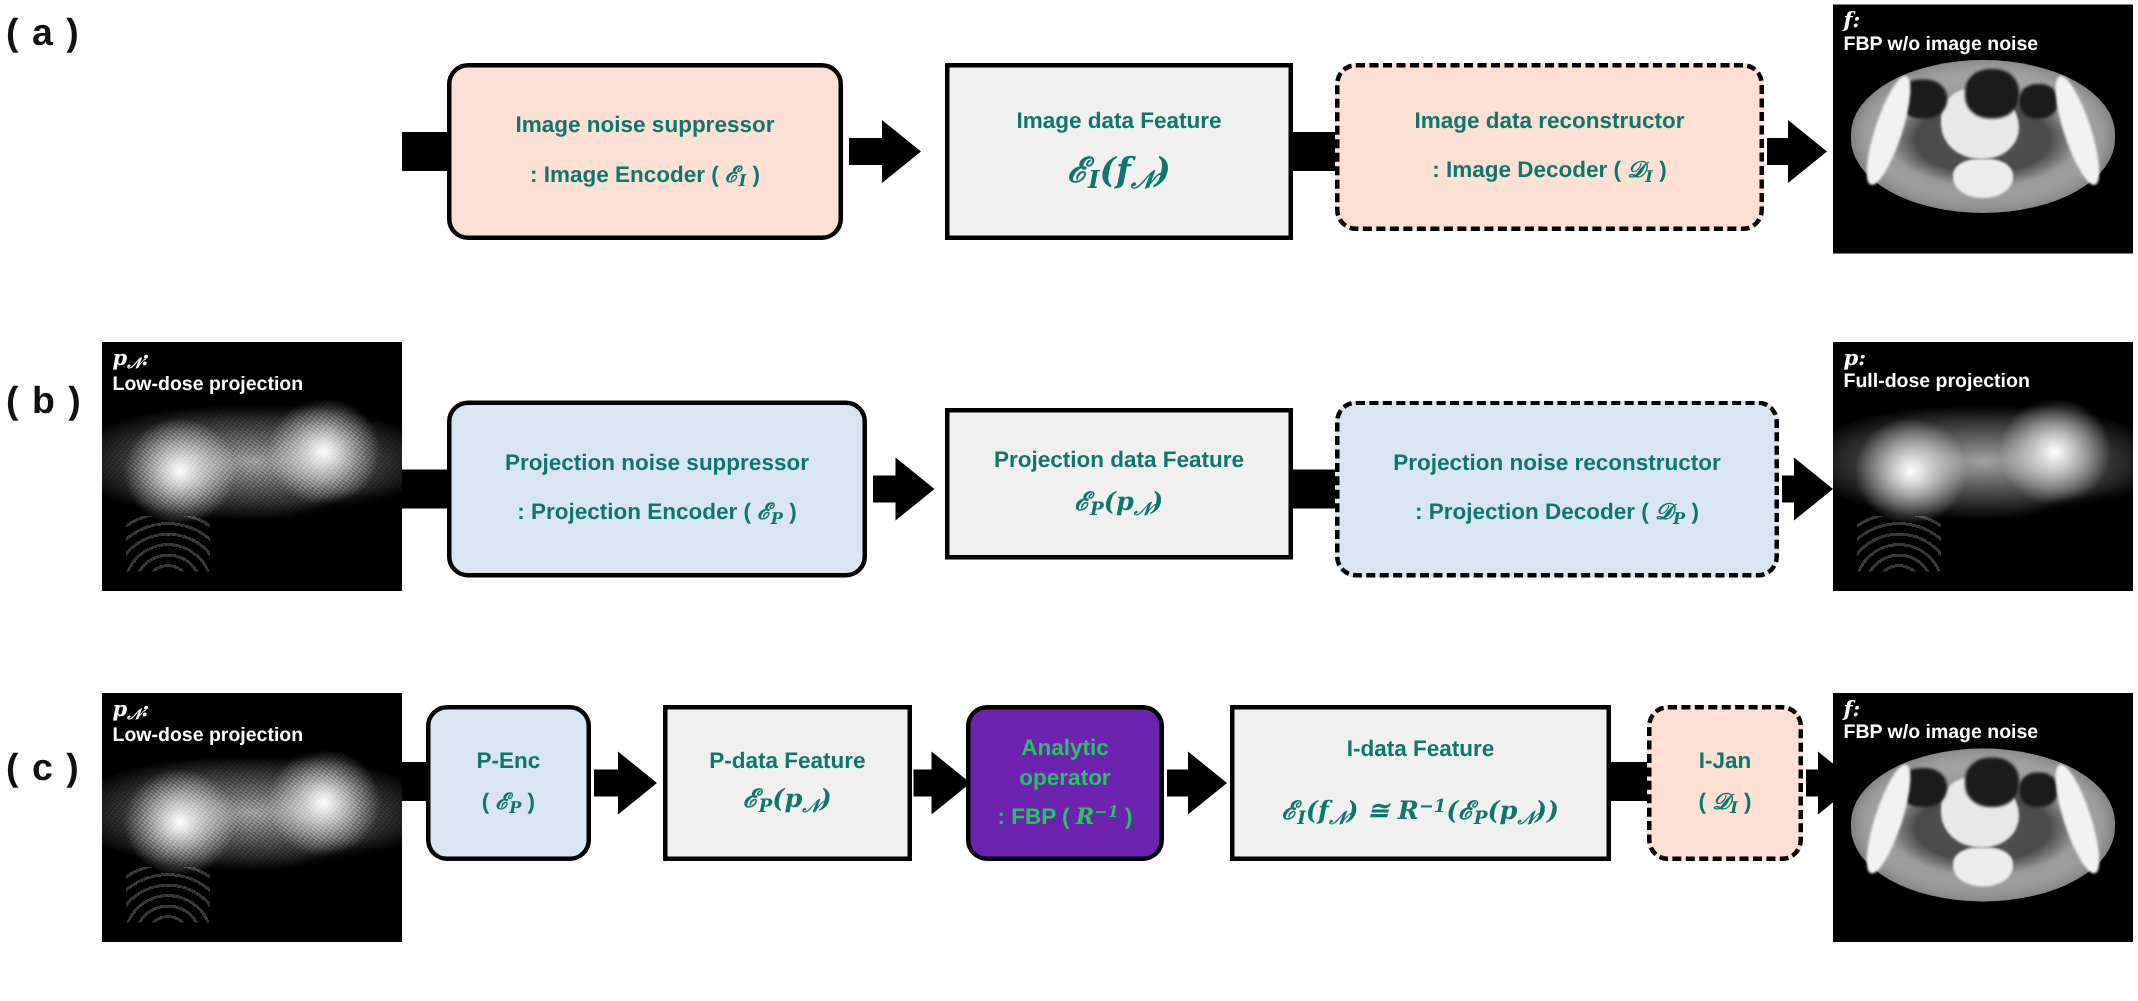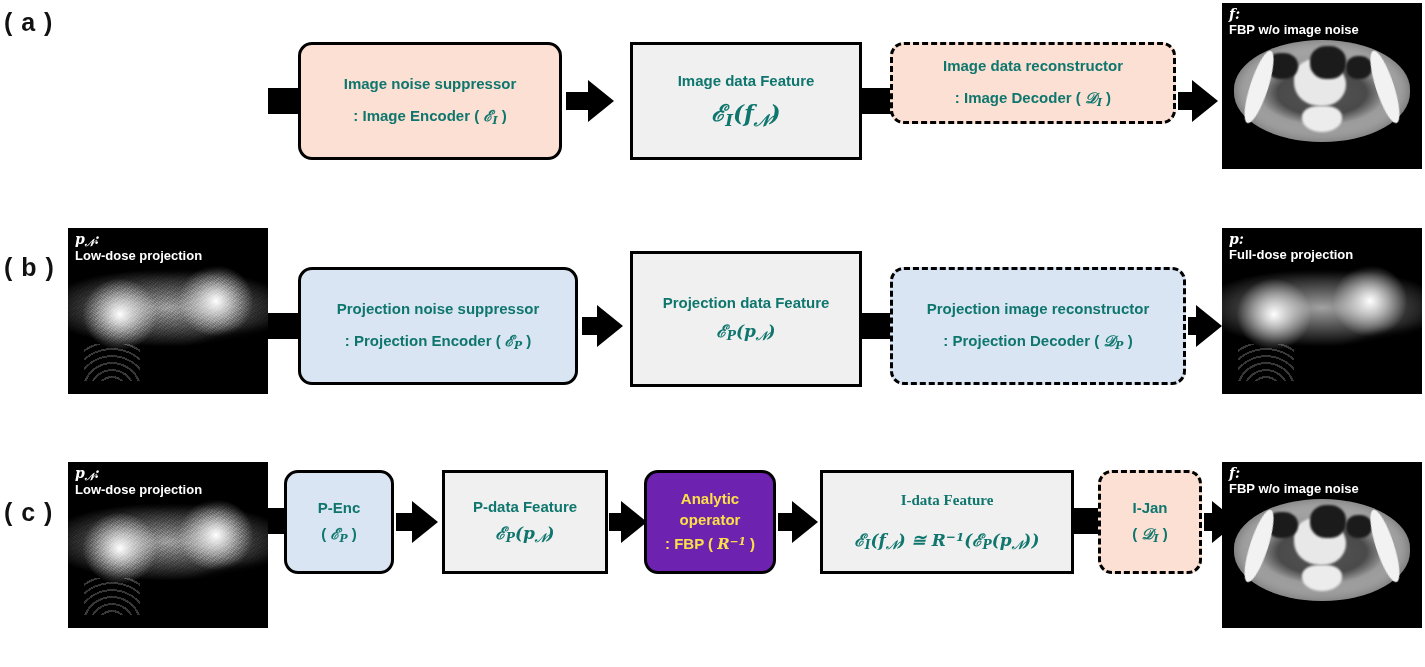--- a/index.html
+++ b/index.html
@@ -212,21 +212,21 @@
     border: 3px dashed #000;
     border-radius: 14px;
   }
   .box-rect {
     border: 3px solid #000;
     border-radius: 0;
     background: #f0f0f0;
   }
   .fill-peach { background: #fbe0d3; }
   .fill-blue  { background: #d9e5f3; }
-  .fill-purple{ background: #6d22b0; color: #fde047; }
+  .fill-purple{ background: #6d22b0; color: #22c55e; }
   .fill-gray  { background: #f0f0f0; }
 
   
   .mth {
     font-family: "DejaVu Serif", serif;
     font-style: italic;
     font-weight: bold;
   }
   .cal {
     font-family: "DejaVu Serif", serif;
@@ -287,21 +287,21 @@
       <div class="head" style="left:22px; top:-21px; border-width:21px 0 21px 26px;"></div>
     </div>
 
     <div class="box box-rect fill-gray" style="left:630px; top:42px; width:232px; height:118px; font-size:15px;">
       <span class="ln" style="margin-bottom:6px;">Image data Feature</span>
       <span class="ln mth" style="font-size:23px;"><span class="cal">ℰ</span><span class="cal sb">I</span><span>(f</span><span class="sb">𝒩</span><span>)</span></span>
     </div>
 
     <div class="stub" style="left:862px; top:88px; width:30px; height:26px;"></div>
 
-    <div class="box box-dashed-round fill-peach" style="left:890px; top:42px; width:286px; height:82px; font-size:15px;">
+    <div class="box box-dashed-round fill-peach" style="left:890px; top:42px; width:286px; height:112px; font-size:15px;">
       <span class="ln" style="margin-bottom:12px;">Image data reconstructor</span>
       <span class="ln"><span>: Image Decoder ( </span><span class="cal">𝒟</span><span class="cal sb">I</span><span> )</span></span>
     </div>
 
     <div class="arrow" style="left:1178px; top:101px;">
       <div class="shaft" style="top:-9px; width:20px; height:18px;"></div>
       <div class="head" style="left:14px; top:-21px; border-width:21px 0 21px 26px;"></div>
     </div>
 
     <div class="img-frame" style="left:1222px; top:3px; width:200px; height:166px;">
@@ -345,29 +345,29 @@
     <div class="box box-solid-round fill-blue" style="left:298px; top:42px; width:280px; height:118px; font-size:15px;">
       <span class="ln" style="margin-bottom:12px;">Projection noise suppressor</span>
       <span class="ln"><span>: Projection Encoder ( </span><span class="cal">ℰ</span><span class="cal sb">P</span><span> )</span></span>
     </div>
 
     <div class="arrow" style="left:582px; top:101px;">
       <div class="shaft" style="top:-9px; width:22px; height:18px;"></div>
       <div class="head" style="left:15px; top:-21px; border-width:21px 0 21px 26px;"></div>
     </div>
 
-    <div class="box box-rect fill-gray" style="left:630px; top:26px; width:232px; height:136px; font-size:15px;">
+    <div class="box box-rect fill-gray" style="left:630px; top:47px; width:232px; height:101px; font-size:15px;">
       <span class="ln" style="margin-bottom:6px;">Projection data Feature</span>
       <span class="ln mth" style="font-size:17px;"><span class="cal">ℰ</span><span class="cal sb">P</span><span>(p</span><span class="sb">𝒩</span><span>)</span></span>
     </div>
 
     <div class="stub" style="left:862px; top:88px; width:30px; height:26px;"></div>
 
     <div class="box box-dashed-round fill-blue" style="left:890px; top:42px; width:296px; height:118px; font-size:15px;">
-      <span class="ln" style="margin-bottom:12px;">Projection image reconstructor</span>
+      <span class="ln" style="margin-bottom:12px;">Projection noise reconstructor</span>
       <span class="ln"><span>: Projection Decoder ( </span><span class="cal">𝒟</span><span class="cal sb">P</span><span> )</span></span>
     </div>
 
     <div class="arrow" style="left:1188px; top:101px;">
       <div class="shaft" style="top:-9px; width:12px; height:18px;"></div>
       <div class="head" style="left:8px; top:-21px; border-width:21px 0 21px 26px;"></div>
     </div>
 
     <div class="img-frame" style="left:1222px; top:3px; width:200px; height:166px;">
       <div class="sino">
@@ -428,21 +428,21 @@
       <span class="ln" style="margin-bottom:4px;">operator</span>
       <span class="ln"><span>: FBP ( </span><span class="mth">R</span><span class="mth sp">−1</span><span> )</span></span>
     </div>
 
     <div class="arrow" style="left:778px; top:62px;">
       <div class="shaft" style="top:-9px; width:22px; height:18px;"></div>
       <div class="head" style="left:14px; top:-21px; border-width:21px 0 21px 26px;"></div>
     </div>
 
     <div class="box box-rect fill-gray" style="left:820px; top:10px; width:254px; height:104px; font-size:15px;">
-      <span class="ln" style="margin-bottom:19px;font-family:Liberation Serif, serif;">I-data Feature</span>
+      <span class="ln" style="margin-bottom:19px;">I-data Feature</span>
       <span class="ln mth" style="font-size:17px;">
         <span class="cal">ℰ</span><span class="cal sb">I</span>(<span>f</span><span class="sb">𝒩</span>) ≅ <span>R</span><span class="sp">−1</span>(<span class="cal">ℰ</span><span class="cal sb">P</span>(<span>p</span><span class="sb">𝒩</span>))
       </span>
     </div>
 
     <div class="stub" style="left:1074px; top:48px; width:28px; height:26px;"></div>
 
     <div class="box box-dashed-round fill-peach" style="left:1098px; top:10px; width:104px; height:104px; font-size:15px;">
       <span class="ln" style="margin-bottom:6px;">I-Jan</span>
       <span class="ln"><span>( </span><span class="cal">𝒟</span><span class="cal sb">I</span><span> )</span></span>

